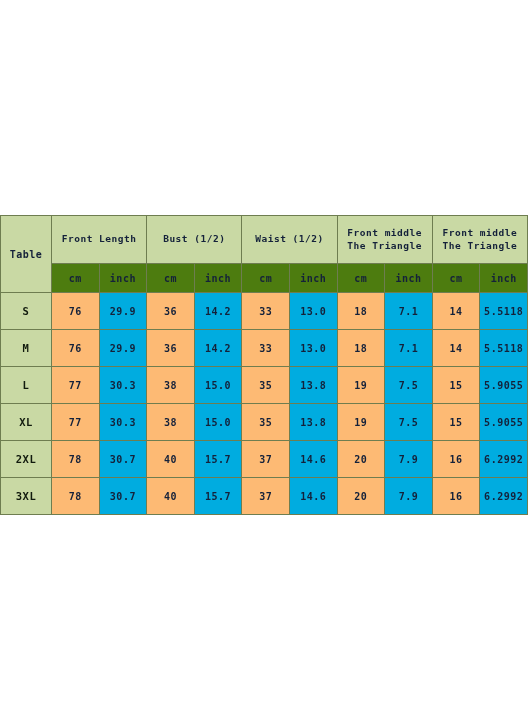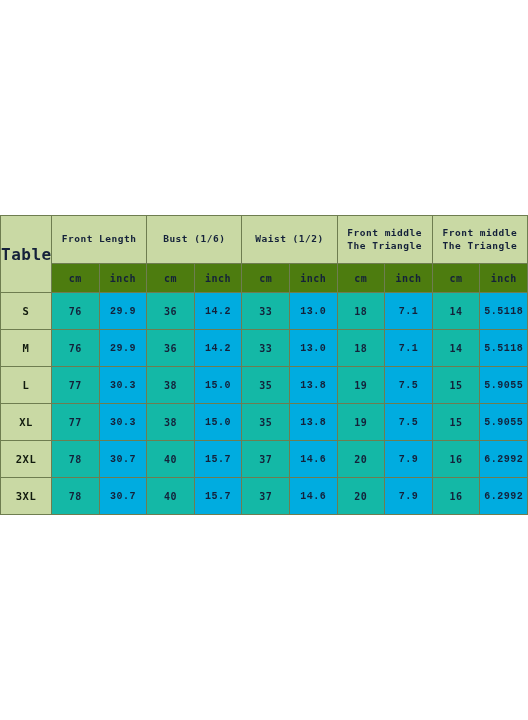--- a/index.html
+++ b/index.html
@@ -46,21 +46,21 @@
     color: #14213a;
     height: 47px;
     font-size: 9.5px;
     line-height: 1.35;
     padding: 0 2px;
   }
   
   th.corner {
     background: #c9d9a4;
     color: #14213a;
-    font-size: 16px;
+    font-size: 10px;
     height: 75px;
     width: 50px;
   }
   
   th.unit {
     background: #4d7c0f;
     color: #14213a;
     height: 28px;
     font-size: 10px;
   }
@@ -68,31 +68,30 @@
   td.rowlabel {
     background: #c9d9a4;
     color: #111a0d;
     width: 50px;
     height: 36px;
     font-size: 10.5px;
     text-align: left;
     padding-left: 6px;
   }
   td.cm {
-    background: #14b8a6;
+    background: #fdba74;
     color: #14213a;
     height: 36px;
     font-size: 10px;
   }
   td.inch {
     background: #00ace0;
     color: #14213a;
     height: 36px;
     font-size: 10px;
-    font-family: Liberation Mono, monospace;
   }
   .two-line span { display: block; }
 </style>
 </head>
 <body>
 
 <div id="page">
   <div id="size-chart-wrap">
     <table class="size-chart">
       <thead>
@@ -100,21 +99,21 @@
           <th class="corner" rowspan="2">Table</th>
 
           <th class="grp" colspan="2">
             <div class="two-line">
               <span>Front Length</span>
             </div>
           </th>
 
           <th class="grp" colspan="2">
             <div class="two-line">
-              <span>Bust (1/6)</span>
+              <span>Bust (1/2)</span>
             </div>
           </th>
 
           <th class="grp" colspan="2">
             <div class="two-line">
               <span>Waist (1/2)</span>
             </div>
           </th>
 
           <th class="grp" colspan="2">

